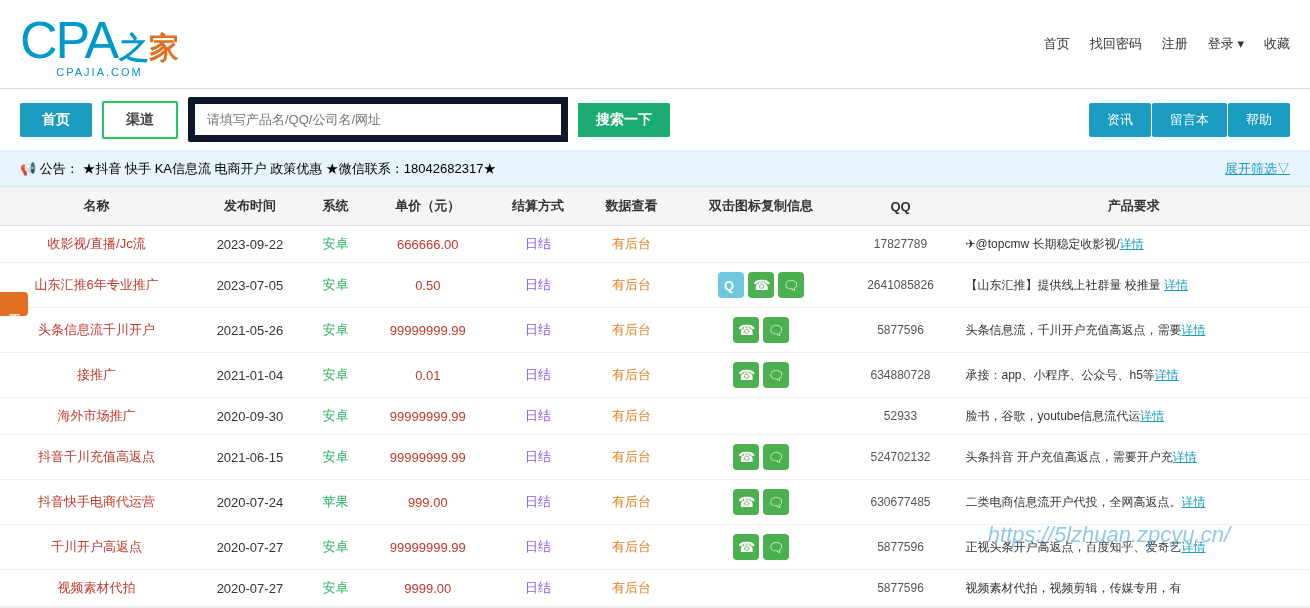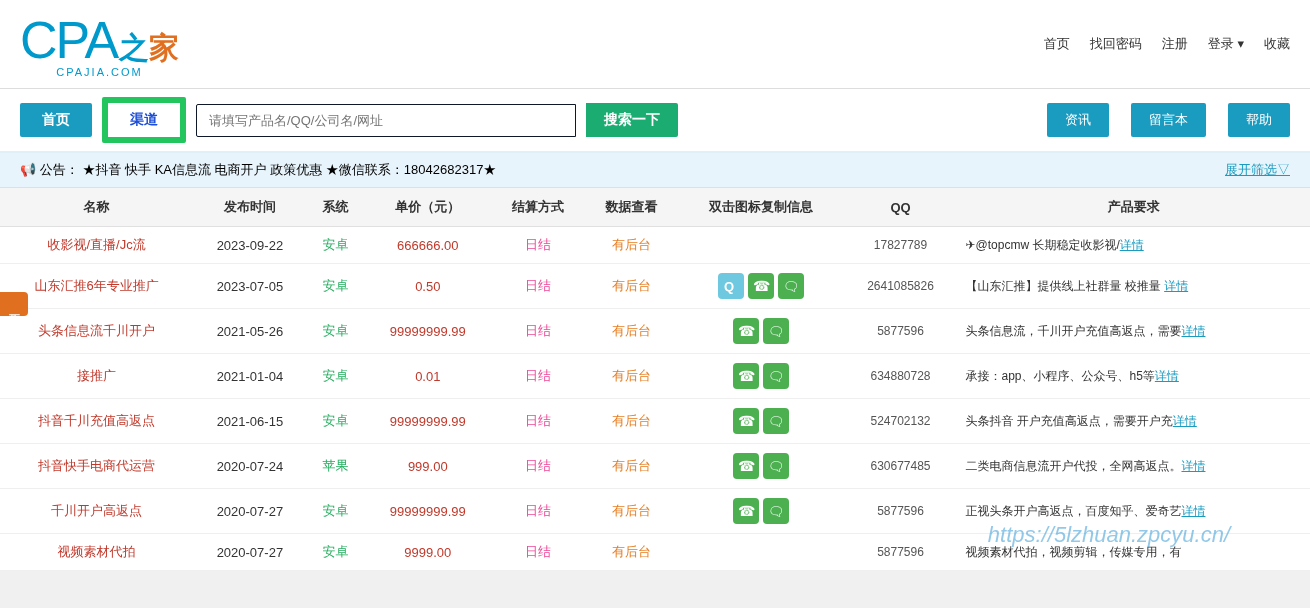--- a/index.html
+++ b/index.html
@@ -12,41 +12,41 @@
     .logo-block { display: flex; flex-direction: column; }
     .logo-zh { display: flex; align-items: baseline; }
 
     .top-nav { display: flex; gap: 20px; align-items: center; }
     .top-nav a { color: #333; text-decoration: none; font-size: 13px; }
 
     
     .navbar { background: #fff; display: flex; align-items: center; padding: 8px 20px; gap: 10px; border-bottom: 2px solid #e0f0f8; }
     .nav-btn { padding: 8px 22px; border: none; cursor: pointer; font-size: 14px; font-weight: bold; border-radius: 2px; }
     .nav-btn-active { background: #1a9bc0; color: #fff; }
-    .nav-btn-channel { background: #fff; color: #1d4ed8; border: 6px solid #22c55e; }
-    .search-input { flex: 1; max-width: 380px; padding: 8px 12px; border: 1px solid #0f172a; border-radius: 2px 0 0 2px; font-size: 13px; color: #999; outline: none; }
+    .nav-btn-channel { background: #fff; color: #404040; border: 2px solid #22c55e; }
+    .search-input { flex: 1; max-width: 380px; padding: 8px 12px; border: 7px solid #0f172a; border-radius: 2px 0 0 2px; font-size: 13px; color: #999; outline: none; }
     .search-btn { padding: 8px 18px; background: #1aac70; color: #fff; border: none; cursor: pointer; font-size: 14px; font-weight: bold; border-radius: 0 2px 2px 0; }
-    .right-btns { margin-left: auto; display: flex; gap: 22px; }
+    .right-btns { margin-left: auto; display: flex; gap: 1px; }
     .right-btn { padding: 8px 18px; background: #1a9bc0; color: #fff; border: none; cursor: pointer; font-size: 13px; border-radius: 2px; }
 
     
     .announcement { background: #e8f4fb; padding: 8px 20px; display: flex; align-items: center; justify-content: space-between; border-bottom: 1px solid #cce5f5; }
     .ann-expand { color: #1a9bc0; cursor: pointer; font-size: 13px; text-decoration: underline; }
 
     
     .table-wrap { background: #fff; margin: 0; }
     table { width: 100%; border-collapse: collapse; }
     thead tr { background: #f5f5f5; }
     thead th { padding: 10px 8px; color: #333; font-weight: bold; text-align: center; border-bottom: 1px solid #e0e0e0; font-size: 13px; }
     tbody tr { border-bottom: 1px solid #efefef; }
     tbody td { padding: 9px 8px; text-align: center; font-size: 13px; color: #333; }
     .td-name { color: #c0392b; cursor: pointer; }
     .td-price { color: #c0392b; }
     .td-sys { color: #27ae60; }
-    .td-settle { color: #ec4899; }
+    .td-settle { color: #8b5cf6; }
     .td-data { color: #e67e22; cursor: pointer; }
     .icon-btn { display: inline-flex; align-items: center; justify-content: center; width: 26px; height: 26px; border-radius: 4px; color: #fff; font-size: 14px; cursor: pointer; margin: 0 2px; }
     .icon-qq { background: #6ec8e0; }
     .icon-phone { background: #4caf50; }
     .icon-wechat { background: #4caf50; }
     .td-qq { color: #555; font-size: 12px; }
     .td-req { color: #333; text-align: left; max-width: 320px; white-space: nowrap; overflow: hidden; text-overflow: ellipsis; font-size: 12px; }
     .watermark { position: fixed; bottom: 60px; right: 80px; color: #3a9bd5; font-size: 22px; opacity: 0.55; pointer-events: none; font-style: italic; z-index: 9999; }
     .side-tab { position: fixed; left: 0; top: 50%; transform: translateY(-50%); background: #e07020; color: #fff; writing-mode: vertical-rl; padding: 12px 5px; font-size: 13px; cursor: pointer; border-radius: 0 4px 4px 0; z-index: 999; }
   </style>
@@ -176,20 +176,31 @@
               </svg>
             </span><span class="icon-btn icon-wechat" style="background: rgb(76, 175, 80);">
               <svg width="18" height="18" viewBox="0 0 18 18">
                 <text x="1" y="14" fill="white" font-size="13">🗨</text>
               </svg>
             </span></td>
           <td class="td-qq">634880728</td>
           <td class="td-req">承接：app、小程序、公众号、h5等<a href="#" style="color:#1a9bc0;">详情</a></td>
         </tr>
         <tr>
+          <td class="td-name">海外市场推广</td>
+          <td>2020-09-30</td>
+          <td class="td-sys">安卓</td>
+          <td class="td-price">99999999.99</td>
+          <td class="td-settle">日结</td>
+          <td class="td-data">有后台</td>
+          <td></td>
+          <td class="td-qq">52933</td>
+          <td class="td-req">脸书，谷歌，youtube信息流代运<a href="#" style="color:#1a9bc0;">详情</a></td>
+        </tr>
+        <tr>
           <td class="td-name">抖音千川充值高返点</td>
           <td>2021-06-15</td>
           <td class="td-sys">安卓</td>
           <td class="td-price">99999999.99</td>
           <td class="td-settle">日结</td>
           <td class="td-data">有后台</td>
           <td><span class="icon-btn icon-phone" style="background: rgb(76, 175, 80);">
               <svg width="18" height="18" viewBox="0 0 18 18">
                 <text x="1" y="14" fill="white" font-size="14">☎</text>
               </svg>

